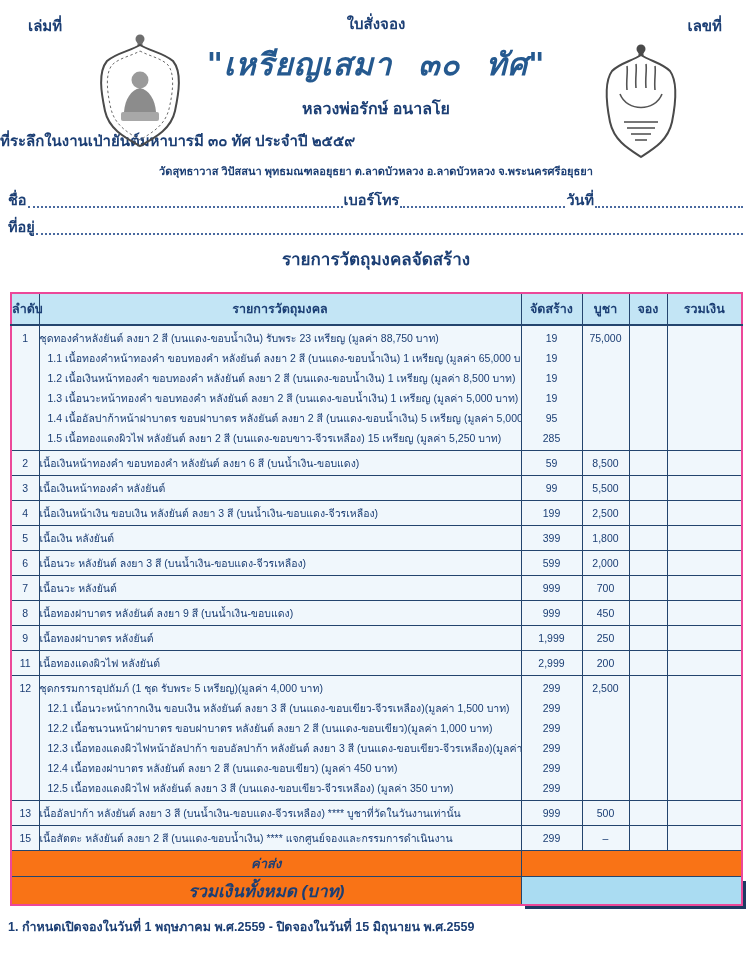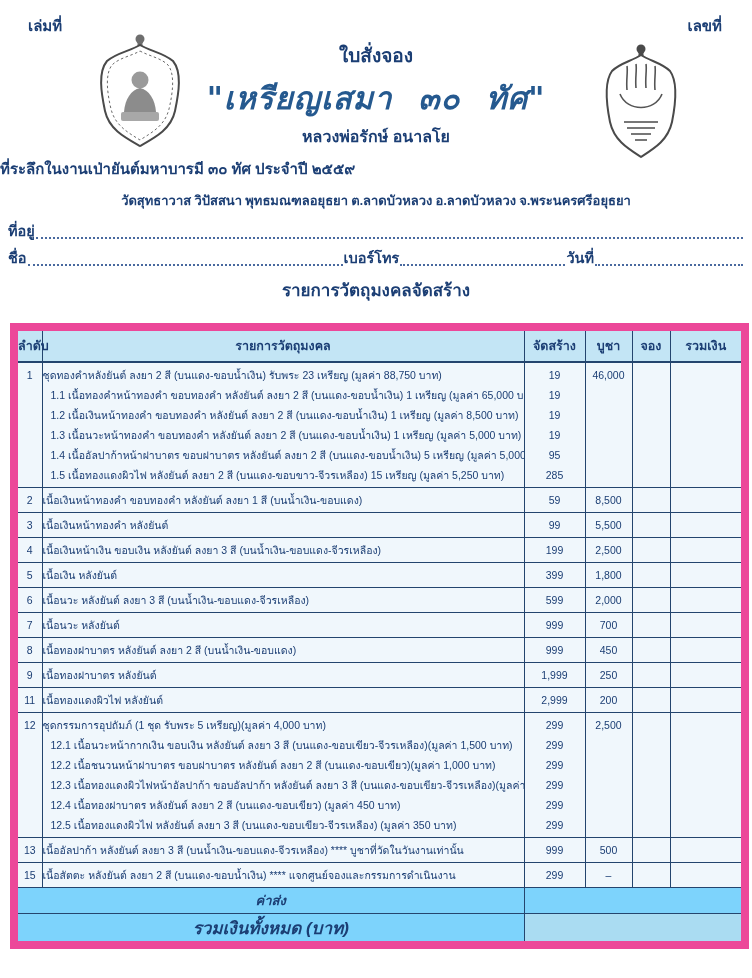--- a/index.html
+++ b/index.html
@@ -6,61 +6,61 @@
   .page {
     width:752px; height:950px; position:relative; overflow:hidden;
     background:#ffffff; color:#1b3e74;
     font-family:"Liberation Sans", sans-serif;
   }
   
   .header { position:relative; padding-top:12px; }
   .corner { position:absolute; top:14px; font-size:15px; font-weight:bold; }
   .corner.left { left:28px; }
   .corner.right { right:30px; }
-  .form-title { text-align:center; font-size:19px; font-weight:bold;margin-top:28px; }
+  .form-title { text-align:center; font-size:15px; font-weight:bold; }
   .coin-title {
     text-align:center; font-size:31px; font-weight:bold; font-style:italic;
     color:#25598f; letter-spacing:1px; word-spacing:14px; margin-top:3px;
     font-family:"DejaVu Serif", serif;
   }
-  .monk-name { text-align:center; font-size:16px; font-weight:bold; margin-top:1px; }
+  .monk-name { text-align:center; font-size:16px; font-weight:bold; margin-top:7px; }
   .occasion  { text-align:left; font-size:15px; font-weight:bold; margin-top:8px; }
-  .temple    { text-align:center; font-size:13px; font-weight:bold; margin-top:9px;font-family:Liberation Serif, serif; }
+  .temple    { text-align:center; font-size:11px; font-weight:bold; margin-top:9px; }
   .emblem { position:absolute; }
   .emblem.left  { left:94px;  top:32px; }
   .emblem.right { right:70px; top:42px; }
   
   .form-lines { margin:4px 8px 0 8px; }
   .fline { display:flex; align-items:flex-end; font-size:14.5px; font-weight:bold; height:27px; }
   .dots { border-bottom:2px dotted #49699f; margin:0 1px 3px 1px; }
   .grow { flex:1; }
   .w-phone { flex:0 0 165px; }
   .w-date  { flex:0 0 148px; }
   
   .section-title { text-align:center; font-size:17px; font-weight:bold; margin-top:7px; margin-bottom:20px; }
   
   table.items {
     border-collapse:collapse; table-layout:fixed;
     margin-left:10px; width:731px;
-    border:8px solid #ec4899;
+    border:2px solid #ec4899;
   }
   table.items th, table.items td { border:1px solid #24456e; padding:0; }
   table.items thead th {
     background:#c3e5f5; height:30px; font-size:12.5px; font-weight:bold;
     border-bottom:2px solid #24456e;
   }
   table.items tbody td { background:#f0f7fc; font-size:10.5px; }
   td.c { text-align:center; }
   td.desc { padding-left:6px; }
   .line { height:20px; line-height:20px; white-space:nowrap; overflow:hidden; }
   .sub .line-text { padding-left:8px; }
   tr.single td { height:24px; }
   tr.group td { vertical-align:top; padding-top:2px; padding-bottom:2px; }
   
-  tr.foot td { background:#7dd3fc; height:25px; text-align:center;
+  tr.foot td { background:#f97316; height:25px; text-align:center;
                font-size:13px; font-weight:bold; font-style:italic; }
   tr.foot.total td { height:27px; font-size:17px; }
   td.total-amount { background:#aadcf2 !important; box-shadow:4px 4px 0 0 #1e3a63; }
   
   .notes { margin:12px 0 0 8px; font-size:12.5px; font-weight:bold; line-height:19px; }
   svg .outline { fill:none; stroke:#4a4a4a; stroke-width:2; }
   svg .inner   { fill:none; stroke:#6a6a6a; stroke-width:1; stroke-dasharray:2.5,2.5; }
 </style>
 </head>
 <body>
@@ -101,30 +101,30 @@
         <line x1="24" y1="80" x2="58" y2="80" stroke="#777" stroke-width="2"></line>
         <line x1="27" y1="86" x2="55" y2="86" stroke="#777" stroke-width="2"></line>
         <line x1="31" y1="92" x2="51" y2="92" stroke="#777" stroke-width="2"></line>
         <line x1="35" y1="98" x2="47" y2="98" stroke="#777" stroke-width="2"></line>
       </svg>
     </div>
   </div>
 
   <div class="form-lines">
     <div class="fline">
-      <span>ที่อยู่</span>
-      <span class="dots grow"></span>
-    </div>
-    <div class="fline">
       <span>ชื่อ</span>
       <span class="dots grow"></span>
       <span>เบอร์โทร</span>
       <span class="dots w-phone"></span>
       <span>วันที่</span>
       <span class="dots w-date"></span>
+    </div>
+    <div class="fline">
+      <span>ที่อยู่</span>
+      <span class="dots grow"></span>
     </div>
   </div>
 
   <div class="section-title">รายการวัตถุมงคลจัดสร้าง</div>
 
   <table class="items">
     <colgroup>
       <col style="width:28px">
         <col style="width:482px">
         <col style="width:61px">
@@ -157,33 +157,33 @@
           </td>
           <td class="c">
             <div class="line">19</div>
             <div class="line">19</div>
             <div class="line">19</div>
             <div class="line">19</div>
             <div class="line">95</div>
             <div class="line">285</div>
           </td>
           <td class="c">
-            <div class="line">46,000</div>
+            <div class="line">75,000</div>
             <div class="line"></div>
             <div class="line"></div>
             <div class="line"></div>
             <div class="line"></div>
             <div class="line"></div>
           </td>
           <td></td>
           <td></td>
         </tr>
         <tr class="single">
           <td class="c">2</td>
-          <td class="desc">เนื้อเงินหน้าทองคำ ขอบทองคำ หลังยันต์ ลงยา 1 สี (บนน้ำเงิน-ขอบแดง)</td>
+          <td class="desc">เนื้อเงินหน้าทองคำ ขอบทองคำ หลังยันต์ ลงยา 6 สี (บนน้ำเงิน-ขอบแดง)</td>
           <td class="c">59</td>
           <td class="c">8,500</td>
           <td></td>
           <td></td>
         </tr>
         <tr class="single">
           <td class="c">3</td>
           <td class="desc">เนื้อเงินหน้าทองคำ หลังยันต์</td>
           <td class="c">99</td>
           <td class="c">5,500</td>
@@ -217,21 +217,21 @@
         <tr class="single">
           <td class="c">7</td>
           <td class="desc">เนื้อนวะ หลังยันต์</td>
           <td class="c">999</td>
           <td class="c">700</td>
           <td></td>
           <td></td>
         </tr>
         <tr class="single">
           <td class="c">8</td>
-          <td class="desc">เนื้อทองฝาบาตร หลังยันต์ ลงยา 2 สี (บนน้ำเงิน-ขอบแดง)</td>
+          <td class="desc">เนื้อทองฝาบาตร หลังยันต์ ลงยา 9 สี (บนน้ำเงิน-ขอบแดง)</td>
           <td class="c">999</td>
           <td class="c">450</td>
           <td></td>
           <td></td>
         </tr>
         <tr class="single">
           <td class="c">9</td>
           <td class="desc">เนื้อทองฝาบาตร หลังยันต์</td>
           <td class="c">1,999</td>
           <td class="c">250</td>

